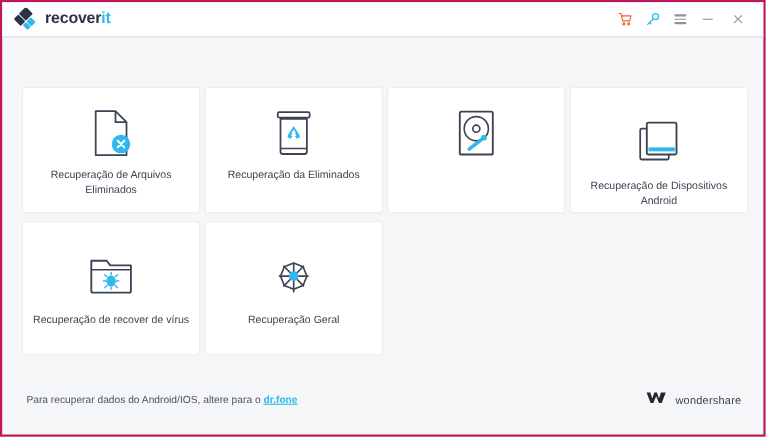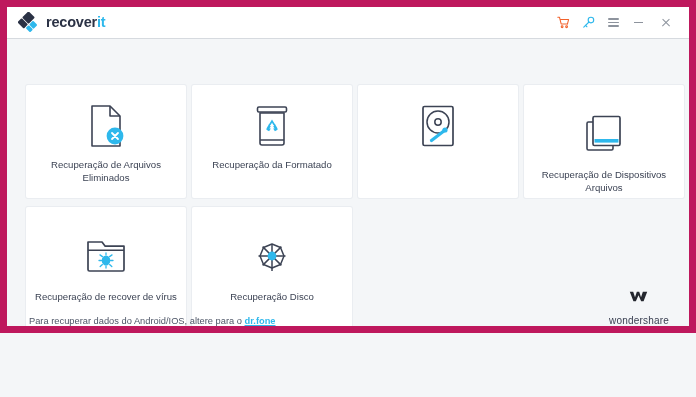--- a/index.html
+++ b/index.html
@@ -10,24 +10,24 @@
     width: 696px;
     height: 397px;
     overflow: hidden;
     background: #f4f6f8;
     font-family: "Liberation Sans", "DejaVu Sans", sans-serif;
     -webkit-font-smoothing: antialiased;
   }
   .app {
     position: relative;
     width: 696px;
-    height: 333px;
+    height: 397px;
     background: #f4f6f8;
     box-sizing: border-box;
-    border: 7px solid #be185d;
+    border: 2px solid #be185d;
     overflow: hidden;
   }
 
   
   .titlebar {
     position: absolute;
     top: 0; left: 0; right: 0;
     height: 32px;
     background: #ffffff;
     border-bottom: 1px solid #d6dadf;
@@ -146,40 +146,39 @@
   .card.r1 .icon-wrap { height: 66px; padding-top: 8px; }
   .card.r2 .icon-wrap { height: 70px; padding-top: 14px; }
 
   
   .footer {
     position: absolute;
     left: 0; right: 0;
     bottom: 0;
     height: 62px;
     display: flex;
-    align-items: flex-end;
+    align-items: center;
     justify-content: space-between;
     padding: 0 20px 0 22px;
     box-sizing: border-box;
   }
   .footnote {
     font-size: 9.3px;
     color: #4d5566;
     line-height: 1;
   }
   .footnote a {
     color: #2eb8ec;
     font-weight: bold;
     text-decoration: underline;
   }
   .wondershare {
     display: flex;
     align-items: center;
     gap: 8px;
-    flex-direction: column;
   }
   .ws-text {
     font-size: 10px;
     color: #3a4052;
     letter-spacing: 0.2px;
   }
 </style>
 </head>
 <body>
 
@@ -259,21 +258,21 @@
           <rect x="6.5" y="3" width="29" height="5" rx="1.4" fill="#fff" stroke="#3c4354" stroke-width="1.6"></rect>
           <path d="M9 9h24v30a2 2 0 0 1-2 2H11a2 2 0 0 1-2-2z" fill="#fff" stroke="#3c4354" stroke-width="1.6" stroke-linejoin="round"></path>
           <path d="M9 36h24" stroke="#3c4354" stroke-width="1.5"></path>
           <g fill="#2eb8ec">
             <path d="M21 15.5l3.4 5.6h-2.0l-1.4-2.4-1.4 2.4h-2.0z"></path>
             <path d="M15.6 24.2l2.6-4.4 1.5 2.6-1.3 2.2 1.5 0-1.8 2.6-2.7-1.4z"></path>
             <path d="M26.4 24.2l-2.6-4.4-1.5 2.6 1.3 2.2-1.5 0 1.8 2.6 2.7-1.4z"></path>
           </g>
         </svg>
       </div>
-      <div class="card-label">Recuperação da Formatado</div>
+      <div class="card-label">Recuperação da Eliminados</div>
     </div>
 
     <div class="card r1">
       <div class="icon-wrap">
         <svg width="40" height="44" viewBox="0 0 40 44">
           <rect x="5" y="2.5" width="30" height="39" rx="1.5" fill="#fff" stroke="#3c4354" stroke-width="1.7"></rect>
           <circle cx="20" cy="18" r="11" fill="none" stroke="#3c4354" stroke-width="1.5"></circle>
           <circle cx="20" cy="18" r="3.2" fill="none" stroke="#3c4354" stroke-width="1.5"></circle>
           <path d="M26.5 26.5 13.5 36.5" stroke="#2eb8ec" stroke-width="3.2" stroke-linecap="round"></path>
           <circle cx="27" cy="26" r="2.6" fill="#2eb8ec"></circle>
@@ -283,21 +282,21 @@
 
 
     <div class="card r2">
       <div class="icon-wrap">
         <svg width="42" height="40" viewBox="0 0 42 40">
           <rect x="4" y="8" width="26" height="28" rx="1.4" fill="#fff" stroke="#3c4354" stroke-width="1.6"></rect>
           <rect x="10" y="2.5" width="27" height="29" rx="1.4" fill="#fff" stroke="#3c4354" stroke-width="1.7"></rect>
           <rect x="11.5" y="25" width="24" height="3.6" fill="#2eb8ec"></rect>
         </svg>
       </div>
-      <div class="card-label">Recuperação de Dispositivos Arquivos</div>
+      <div class="card-label">Recuperação de Dispositivos Android</div>
     </div>
 
     <div class="card r2">
       <div class="icon-wrap">
         <svg width="44" height="38" viewBox="0 0 44 38">
           <path d="M4 5h14l3.2 4.2H40v23.3a1.5 1.5 0 0 1-1.5 1.5h-33A1.5 1.5 0 0 1 4 32.5z" fill="#fff" stroke="#3c4354" stroke-width="1.7" stroke-linejoin="round"></path>
           <path d="M4 13.2h36" stroke="#3c4354" stroke-width="1.5"></path>
           <g fill="#2eb8ec" stroke="#2eb8ec" stroke-width="1.3" stroke-linecap="round">
             <ellipse cx="22" cy="23.5" rx="3.6" ry="4.4"></ellipse>
             <path d="M22 17.8v-2.0M18.4 19.6 16 17.9M25.6 19.6 28 17.9M17.6 23.5H15M26.4 23.5H29M18.4 27.6 16.2 29.6M25.6 27.6 27.8 29.6M22 29v2"></path>
@@ -311,21 +310,21 @@
     <div class="card r2">
       <div class="icon-wrap">
         <svg width="44" height="42" viewBox="0 0 44 42">
           <g fill="none" stroke="#3c4354" stroke-width="1.5" stroke-linejoin="round">
             <polygon points="22,4 30.5,7.5 34,16 30.5,24.5 22,28 13.5,24.5 10,16 13.5,7.5" transform="translate(0,5)"></polygon>
             <path d="M22 9v27M8.5 21h27M12.6 11.6 31.4 30.4M31.4 11.6 12.6 30.4"></path>
           </g>
           <circle cx="22" cy="21" r="4.4" fill="#2eb8ec"></circle>
         </svg>
       </div>
-      <div class="card-label">Recuperação Disco</div>
+      <div class="card-label">Recuperação Geral</div>
     </div>
 
   </div>
 
   <div class="footer">
     <div class="footnote">
       <span>Para recuperar dados do Android/IOS, altere para o </span><a href="#">dr.fone</a>
     </div>
     <div class="wondershare">
       <span>

